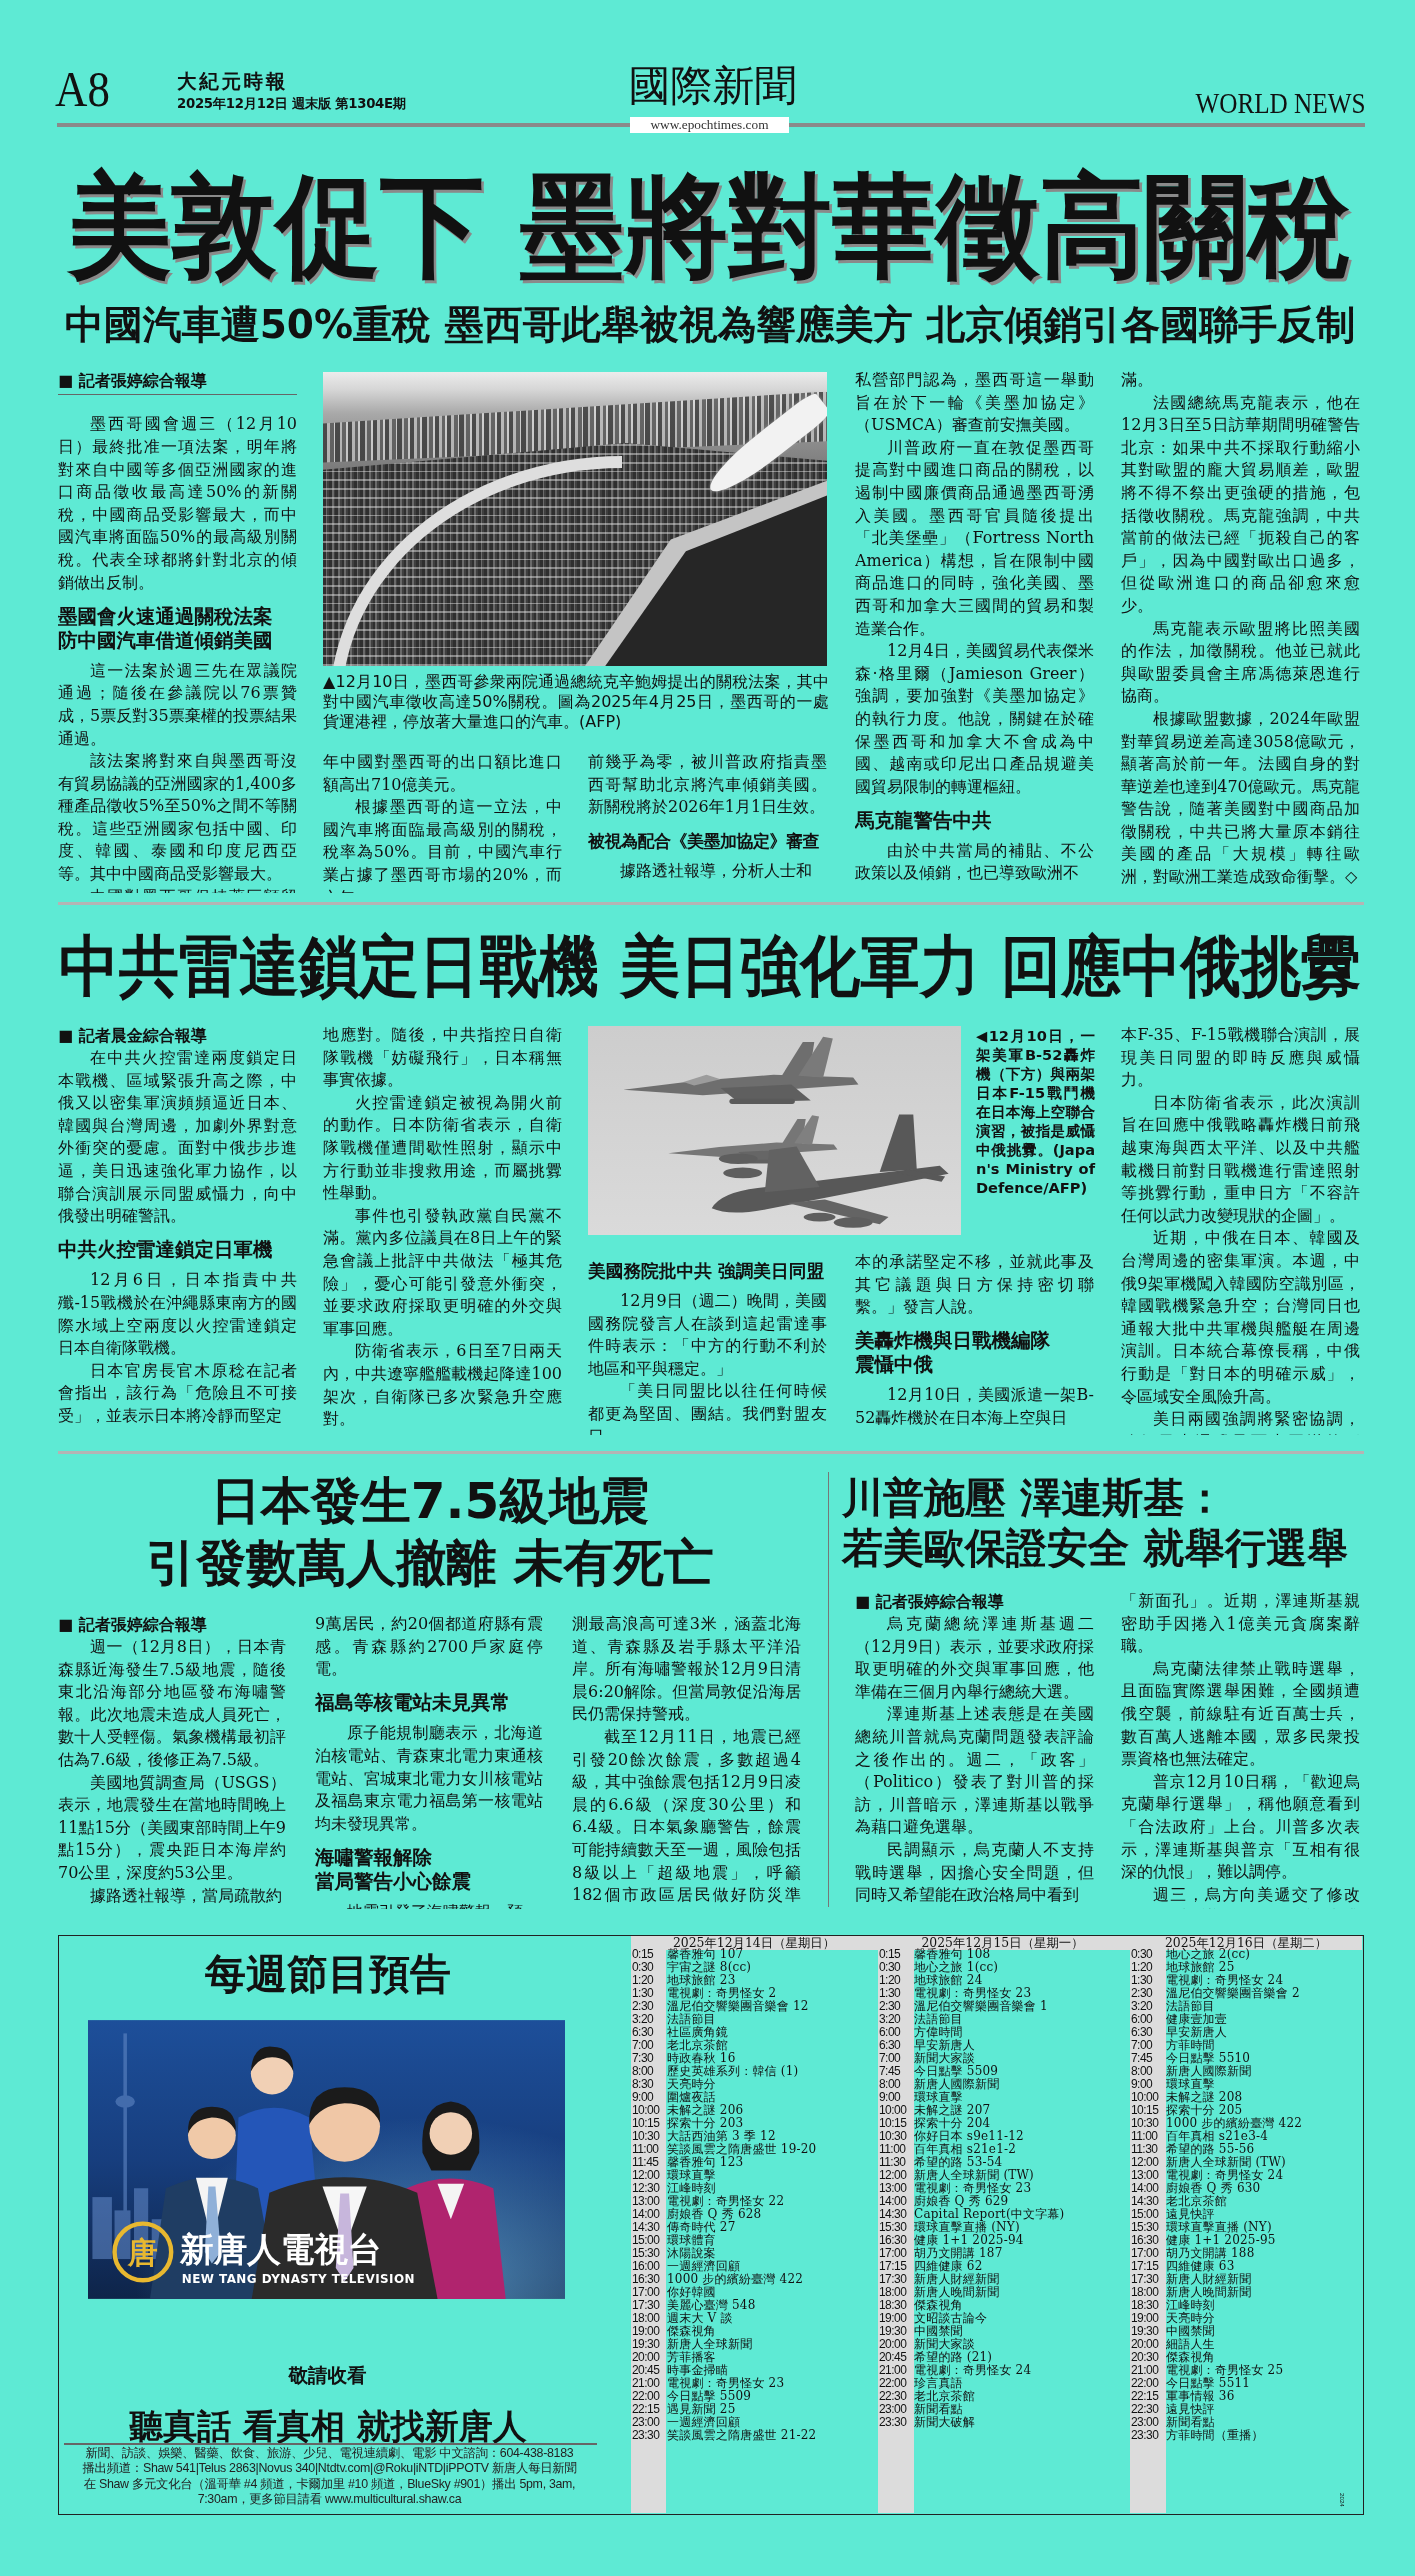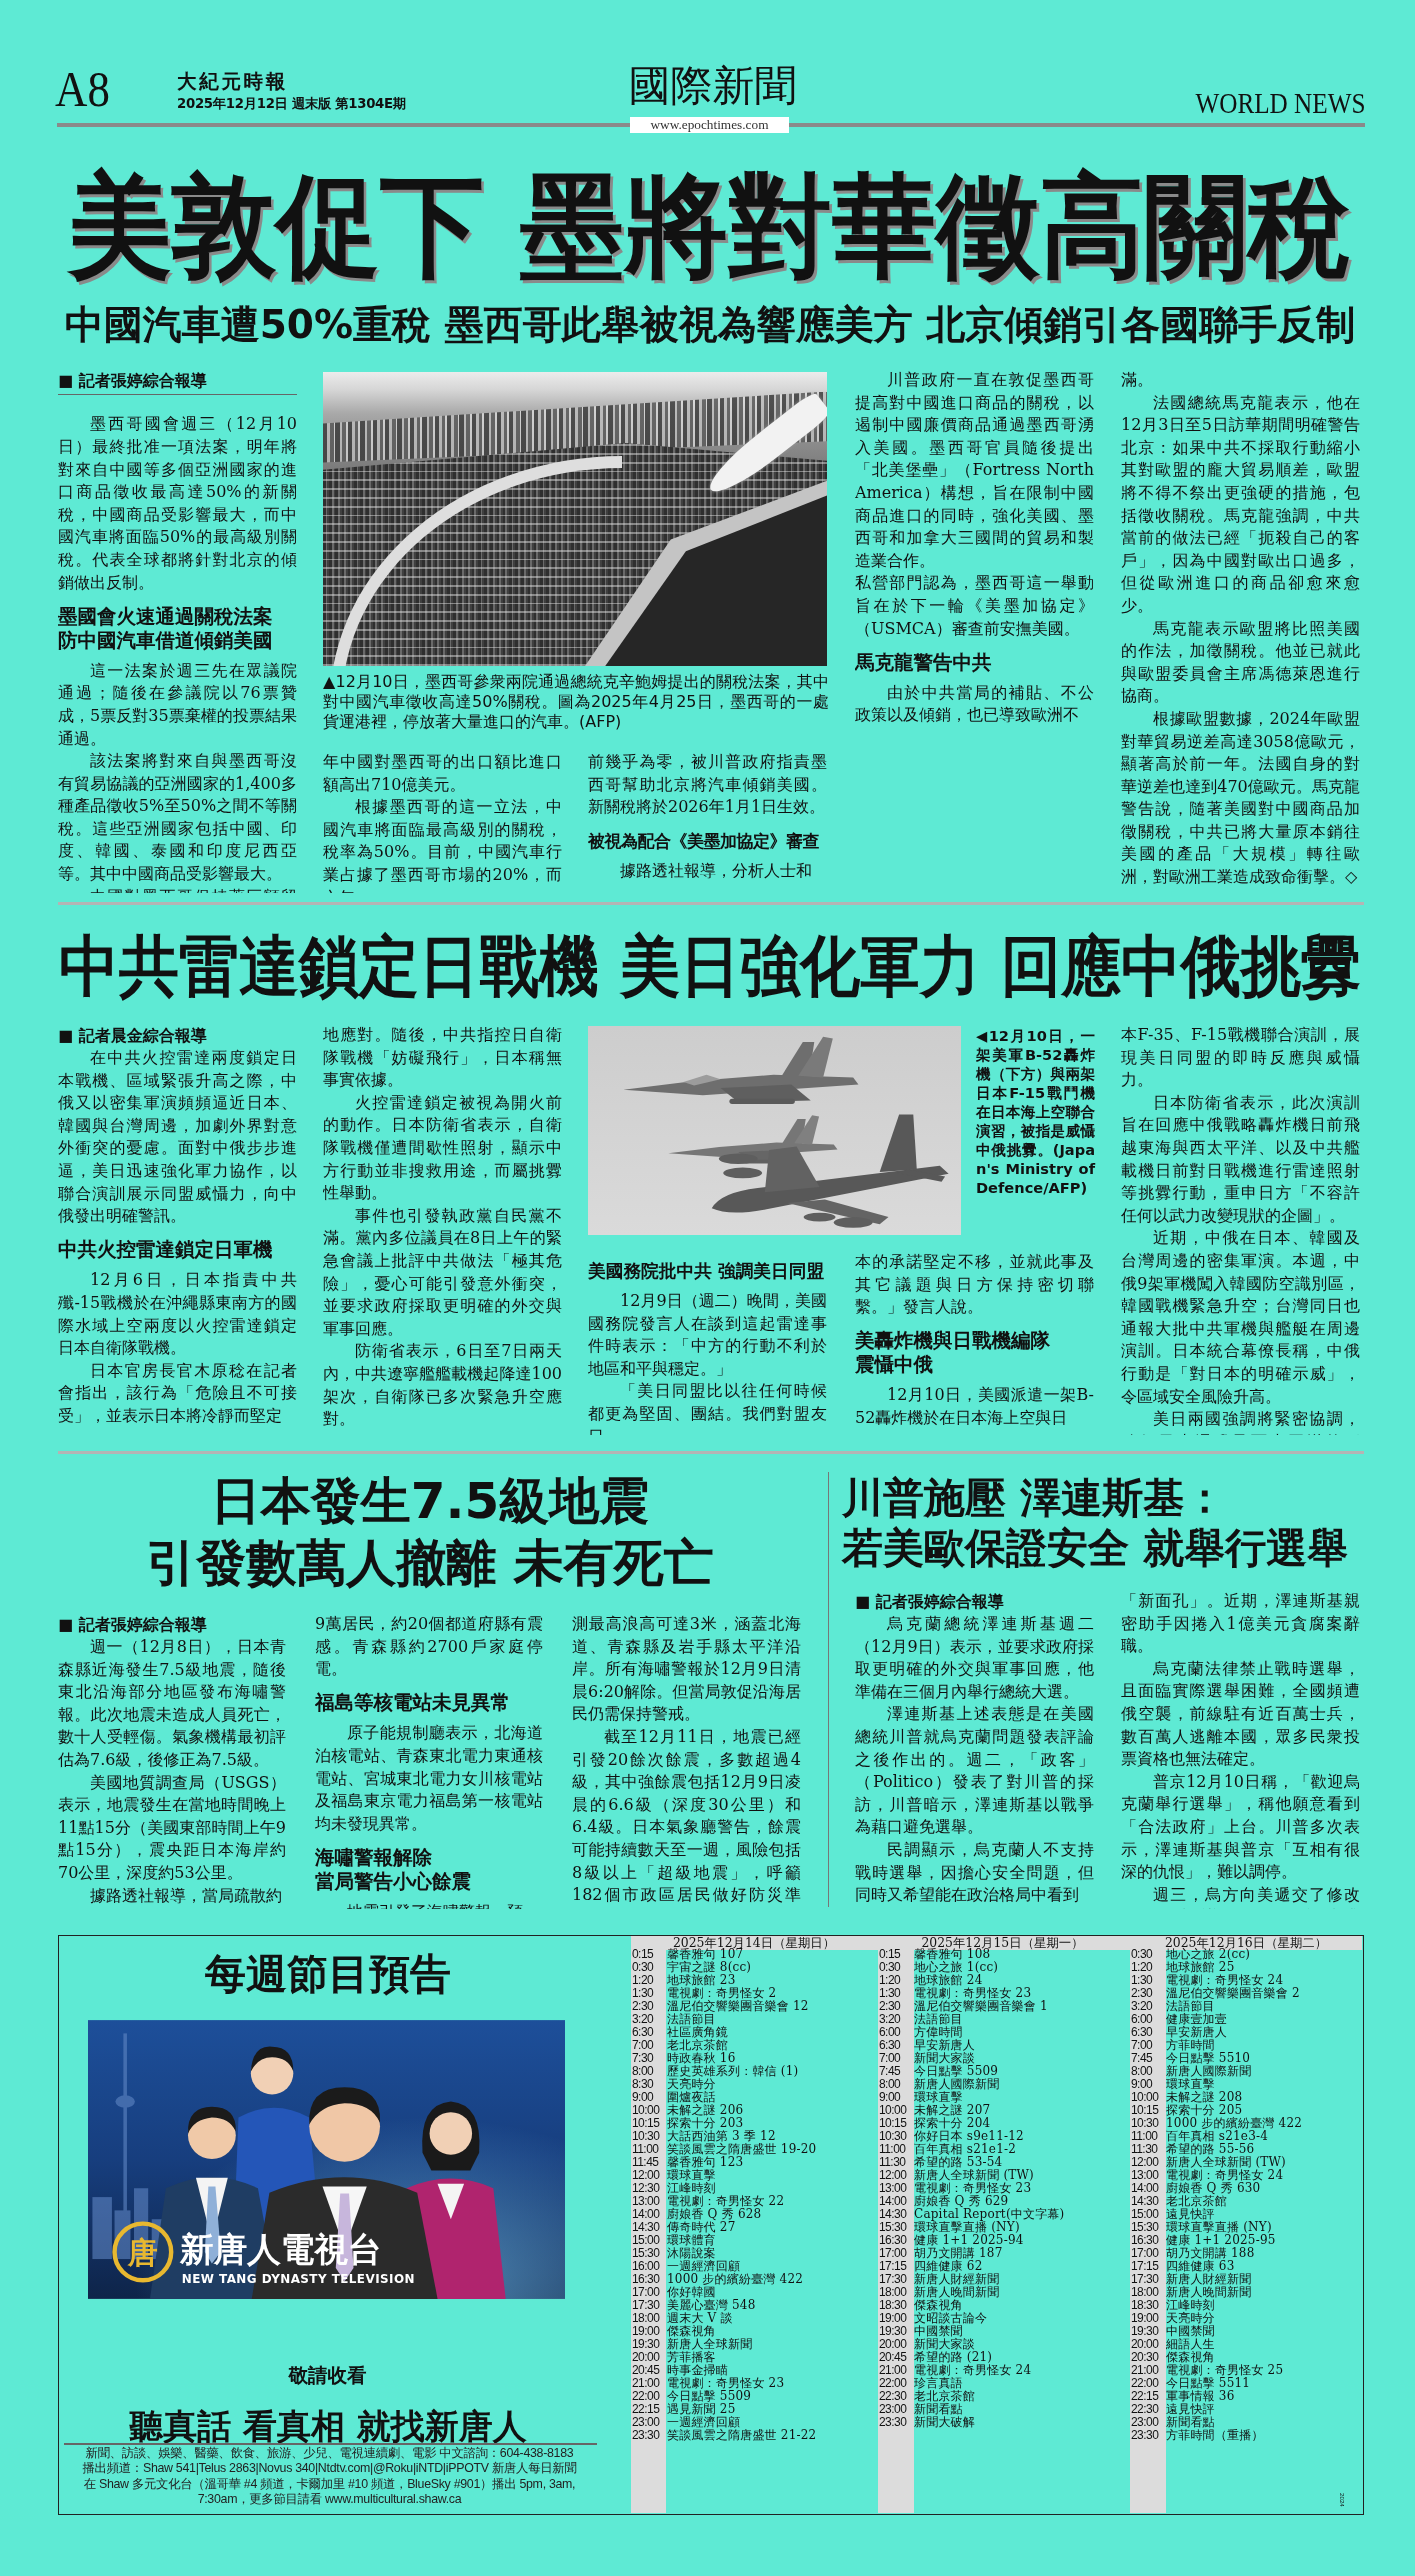--- a/index.html
+++ b/index.html
@@ -106,22 +106,23 @@
       <div class="blk" data-kind="p">根據墨西哥的這一立法，中國汽車將面臨最高級別的關稅，稅率為50%。目前，中國汽車行業占據了墨西哥市場的20%，而六年</div>
     </div>
 
   <div class="col tight" style="left:588px;top:751px;width:239px;height:142px">
       <div class="blk" data-kind="cont">前幾乎為零，被川普政府指責墨西哥幫助北京將汽車傾銷美國。新關稅將於2026年1月1日生效。</div>
       <div class="blk" data-kind="subhead">被視為配合《美墨加協定》審查</div>
       <div class="blk" data-kind="p">據路透社報導，分析人士和</div>
     </div>
 
   <div class="col" style="left:855px;top:369px;width:239px;height:524px">
+      <div class="blk" data-kind="cont">私營部門認為，墨西哥這一舉動旨在於下一輪《美墨加協定》（USMCA）審查前安撫美國。</div>
       <div class="blk" data-kind="p">川普政府一直在敦促墨西哥提高對中國進口商品的關稅，以遏制中國廉價商品通過墨西哥湧入美國。墨西哥官員隨後提出「北美堡壘」（Fortress North America）構想，旨在限制中國商品進口的同時，強化美國、墨西哥和加拿大三國間的貿易和製造業合作。</div>
-      <div class="blk" data-kind="cont">私營部門認為，墨西哥這一舉動旨在於下一輪《美墨加協定》（USMCA）審查前安撫美國。</div>
+      <div class="blk" data-kind="p">12月4日，美國貿易代表傑米森·格里爾（Jamieson Greer）強調，要加強對《美墨加協定》的執行力度。他說，關鍵在於確保墨西哥和加拿大不會成為中國、越南或印尼出口產品規避美國貿易限制的轉運樞紐。</div>
       <div class="blk" data-kind="subhead">馬克龍警告中共</div>
       <div class="blk" data-kind="p">由於中共當局的補貼、不公政策以及傾銷，也已導致歐洲不</div>
     </div>
 
   <div class="col" style="left:1121px;top:369px;width:239px;height:524px">
       <div class="blk" data-kind="cont">滿。</div>
       <div class="blk" data-kind="p">法國總統馬克龍表示，他在12月3日至5日訪華期間明確警告北京：如果中共不採取行動縮小其對歐盟的龐大貿易順差，歐盟將不得不祭出更強硬的措施，包括徵收關稅。馬克龍強調，中共當前的做法已經「扼殺自己的客戶」，因為中國對歐出口過多，但從歐洲進口的商品卻愈來愈少。</div>
       <div class="blk" data-kind="p">馬克龍表示歐盟將比照美國的作法，加徵關稅。他並已就此與歐盟委員會主席馮德萊恩進行協商。</div>
       <div class="blk" data-kind="p">根據歐盟數據，2024年歐盟對華貿易逆差高達3058億歐元，顯著高於前一年。法國自身的對華逆差也達到470億歐元。馬克龍警告說，隨著美國對中國商品加徵關稅，中共已將大量原本銷往美國的產品「大規模」轉往歐洲，對歐洲工業造成致命衝擊。◇</div>
     </div>

